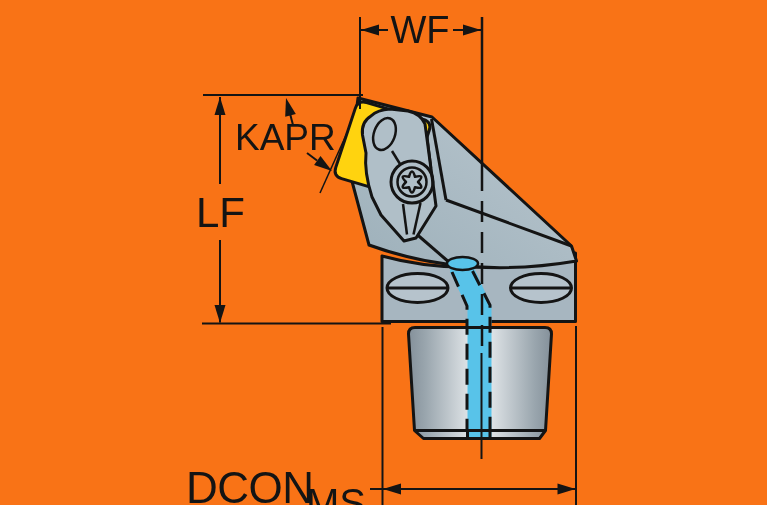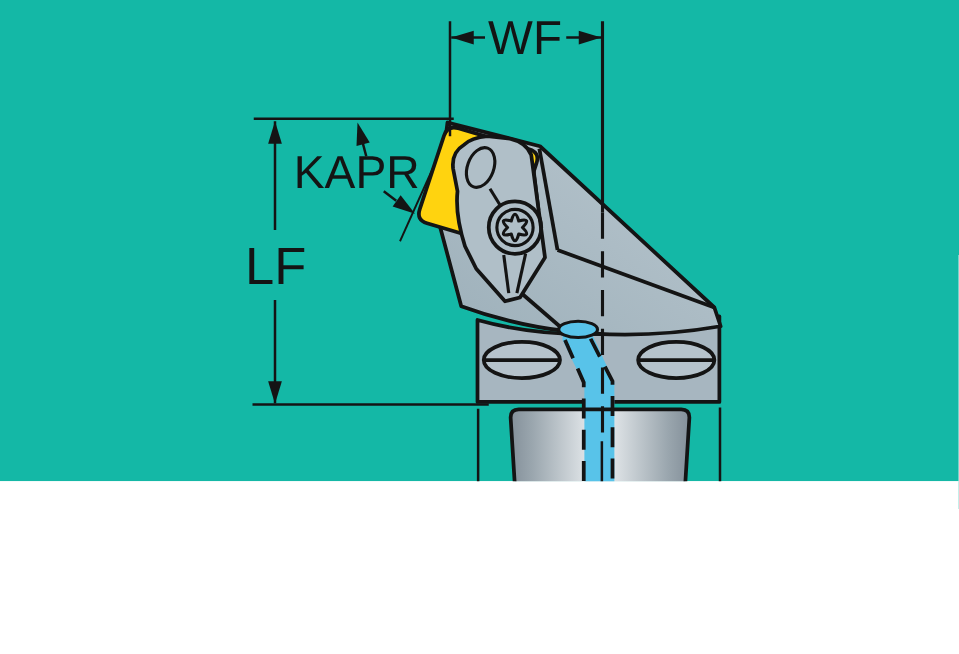--- a/index.html
+++ b/index.html
@@ -11,22 +11,22 @@
     --block-gray:#A7B6C0;
     --screw-gray:#B6C3CC;
     --shank-edge:#84909A;
     --shank-mid:#9AA6AE;
     --shank-light:#F0F3F5;
     --coolant-blue:#58C3E9;
   }
   html,body{margin:0;padding:0;background:#ffffff;}
   .stage{
     position:relative;
-    width:767px;height:385px;
-    background:#14b8a6;
+    width:767px;height:505px;
+    background:#f97316;
     font-family:"Liberation Sans", sans-serif;
   }
   svg text{
     fill:var(--line-black);
     font-family:"Liberation Sans", sans-serif;
   }
   .t-wf{font-size:38px;}
   .t-kapr{font-size:37px;}
   .t-lf{font-size:42px;}
   .t-dcon{font-size:44px;letter-spacing:-0.5px;}

